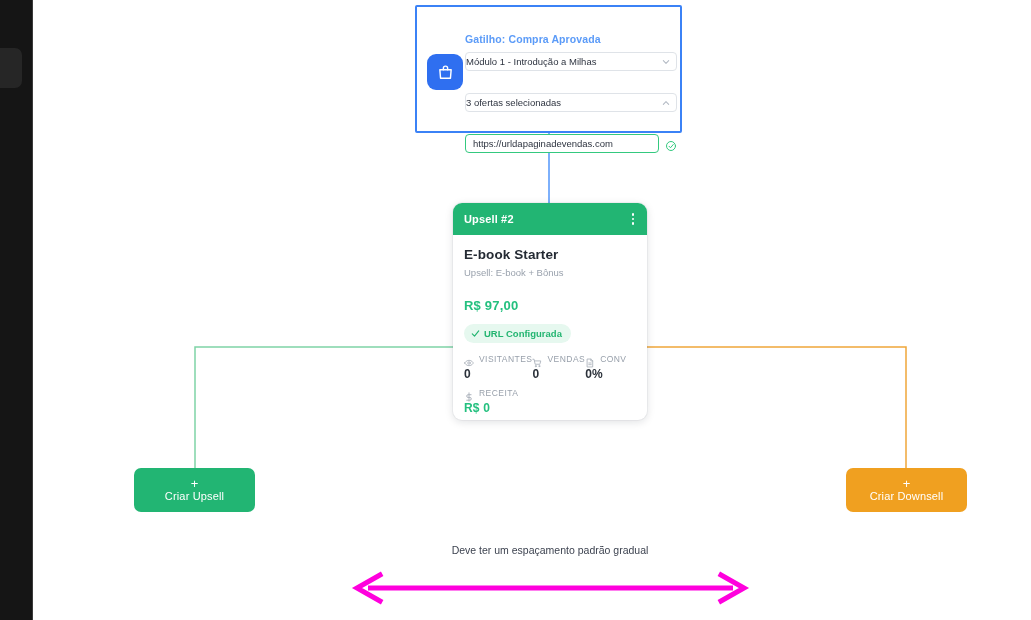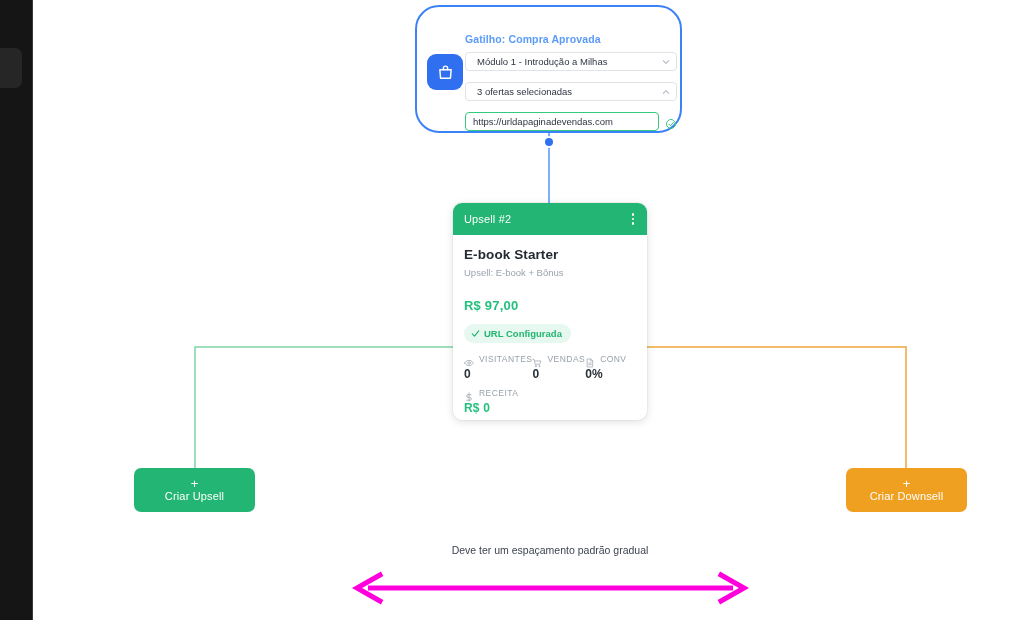--- a/index.html
+++ b/index.html
@@ -26,37 +26,37 @@
   .canvas { position:absolute; left:34px; top:0; width:997px; height:620px; background:#fff; }
 
   
   .conn { position:absolute; left:0; top:0; width:1031px; height:620px; pointer-events:none; }
 
   
   .trigger-card {
     position: absolute; left: 415px; top: 5px; width: 267px; height: 128px;
     background: #ffffff;
     border: 2px solid #3b82f6;
-    border-radius: 24px;
+    border-radius: 2px;
   }
   .trigger-icon {
     position: absolute; left: 10px; top: 47px; width: 36px; height: 36px;
     background: #2f6ff0; border-radius: 9px;
     display: flex; align-items: center; justify-content: center;
   }
   .trigger-body { position: absolute; left: 48px; top: 26px; width: 212px; }
   .trigger-label {
     font-size: 10.5px; color: #5b9bf8; font-weight: 600;
     margin-bottom: 7px; letter-spacing: .1px;
   }
   .select-box {
     position: relative;
     height: 19px; border: 1px solid #dfe3e8; border-radius: 4px;
-    background: #fff; margin-bottom: 11px;
-    display: flex; align-items: center; padding: 0 20px 0 11px;
+    background: #fff; margin-bottom: 22px;
+    display: flex; align-items: center; padding: 0 20px 0 0;
     font-size: 9.5px; color: #2e3440; white-space: nowrap; overflow: hidden;
   }
   .chev {
     position: absolute; right: 6px; top: 50%; width: 8px; height: 8px;
     margin-top: -4px;
   }
   .chev svg { display: block; }
   .url-row { display: flex; align-items: center; gap: 6px; margin-top: 1px; }
   .url-box {
     flex: 1; height: 19px; border: 1px solid #34c97f; border-radius: 4px;
@@ -70,21 +70,21 @@
     position: absolute; left: 453px; top: 203px; width: 194px; height: 217px;
     background: #ffffff; border-radius: 9px;
     box-shadow: 0 2px 9px rgba(17,24,39,.13), 0 0 0 1px rgba(17,24,39,.04);
     overflow: hidden;
   }
   .node-head {
     height: 32px; background: #22b573;
     display: flex; align-items: center; justify-content: space-between;
     padding: 0 11px;
   }
-  .node-head-title { color:#fff; font-size: 11px; font-weight: 400; letter-spacing:.15px; }
+  .node-head-title { color:#fff; font-size: 11px; font-weight: 700; letter-spacing:.15px; }
   .kebab { display:flex; flex-direction:column; gap:2px; align-items:center; padding:3px 2px; }
   .kebab i { width: 2.5px; height: 2.5px; background:#ffffff; border-radius:50%; display:block; }
 
   .node-body { padding: 12px 11px 0 11px; }
   .node-title { font-size: 13.5px; color: #242a33; font-weight: 600; letter-spacing: .1px; }
   .node-sub { font-size: 9.5px; color: #9aa2ad; margin-top: 5px; }
   .node-price { font-size: 13px; color: #24c07f; font-weight: 600; margin-top: 20px; letter-spacing:.2px;}
 
   .badge {
     display: inline-flex; align-items: center; gap: 4px;

